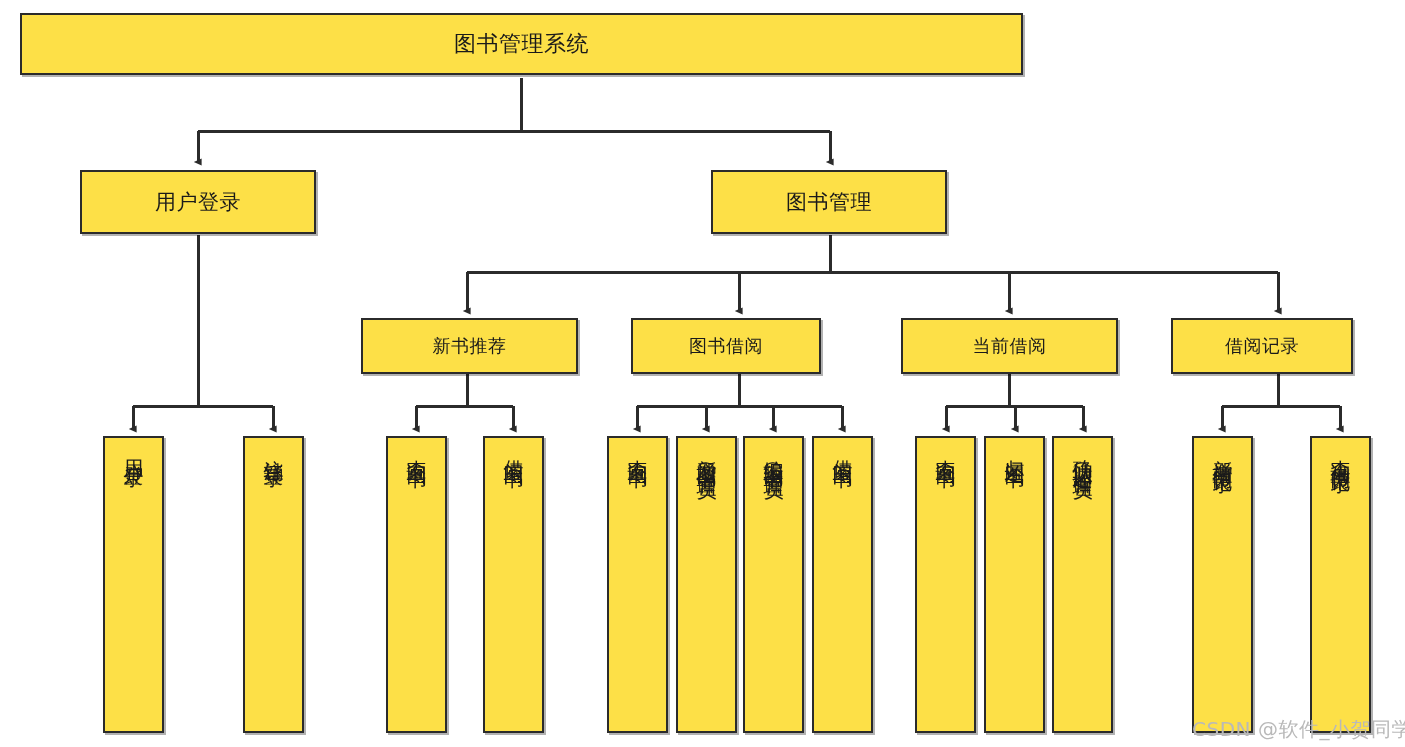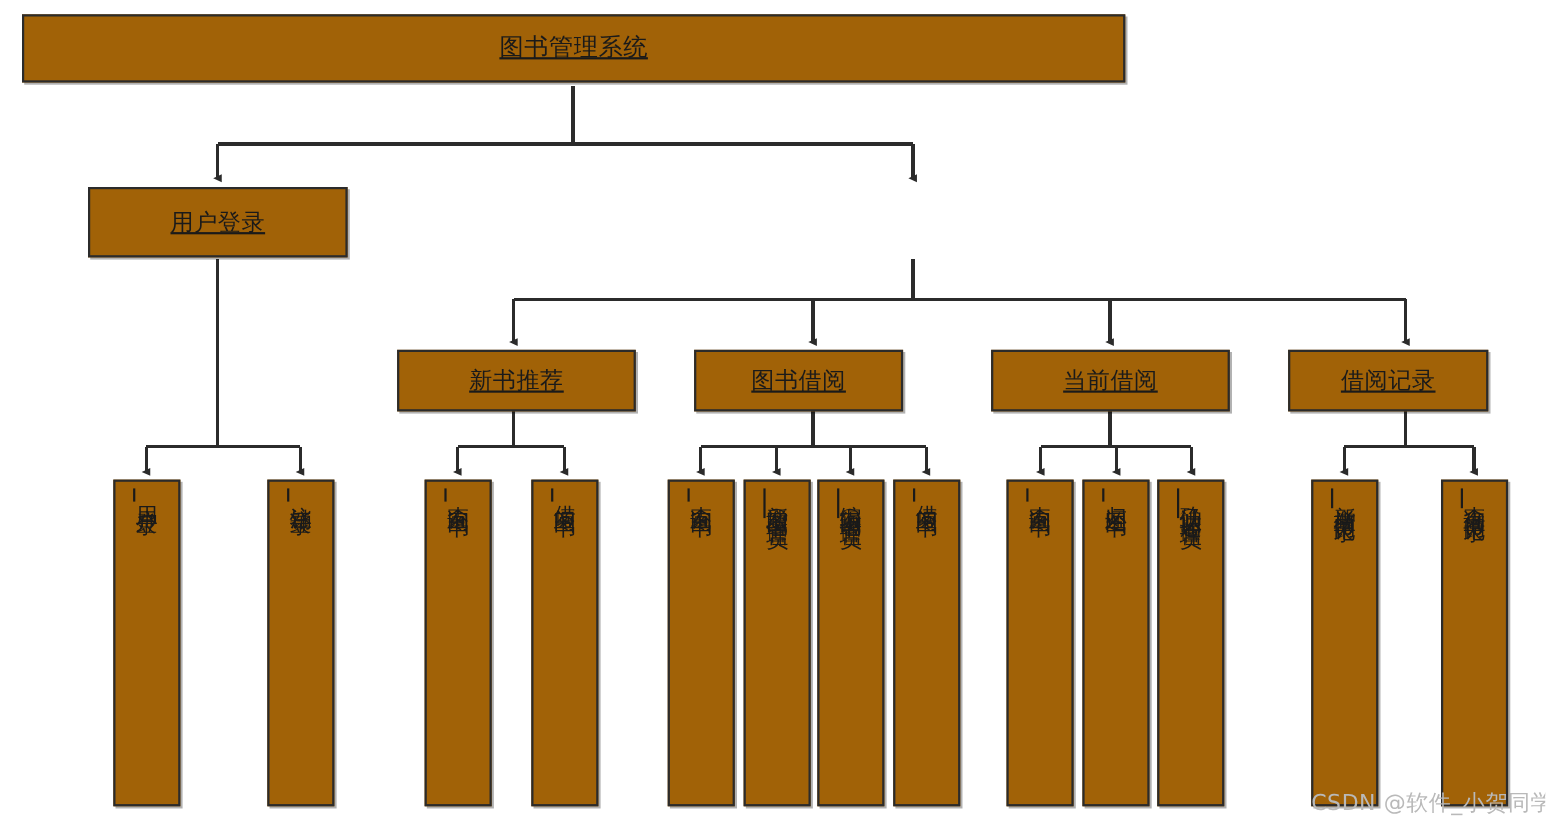--- a/index.html
+++ b/index.html
@@ -23,44 +23,43 @@
     position: absolute;
     left: 0;
     top: 0;
     width: 1405px;
     height: 747px;
     pointer-events: none;
   }
   .node {
     position: absolute;
     box-sizing: border-box;
-    background: #a16207;
+    background: #fde047;
     border: 2px solid #2b2b2b;
     box-shadow: 2px 2px 0 rgba(0,0,0,0.30);
     display: flex;
     align-items: center;
     justify-content: center;
     text-align: left;
     color: #1a1a1a;
     z-index: 2;
-    text-decoration: underline;
   }
   .node-label {
     display: block;
     line-height: 1.28;
     letter-spacing: 0.5px;
   }
   .node.root {
     font-size: 22px;
   }
   .node.level2 {
     font-size: 21px;
   }
   .node.level3 {
-    font-size: 21px;
+    font-size: 18px;
   }
   .node.leaf {
     font-size: 20px;
     padding: 6px 2px;
     align-items: flex-start;
     justify-content: center;
   }
   .node.leaf .node-label {
     writing-mode: vertical-rl;
     text-orientation: upright;
@@ -132,20 +131,23 @@
     </g>
   </svg>
 
   <div class="node root" style="left:20px; top:13px; width:1003px; height:62px;">
     <span class="node-label">图书管理系统</span>
   </div>
 
   <div class="node level2" style="left:80px; top:170px; width:236px; height:64px;">
     <span class="node-label">用户登录</span>
   </div>
+  <div class="node level2" style="left:711px; top:170px; width:236px; height:64px;">
+    <span class="node-label">图书管理</span>
+  </div>
 
   <div class="node level3" style="left:361px; top:318px; width:217px; height:56px;">
     <span class="node-label">新书推荐</span>
   </div>
   <div class="node level3" style="left:631px; top:318px; width:190px; height:56px;">
     <span class="node-label">图书借阅</span>
   </div>
   <div class="node level3" style="left:901px; top:318px; width:217px; height:56px;">
     <span class="node-label">当前借阅</span>
   </div>

